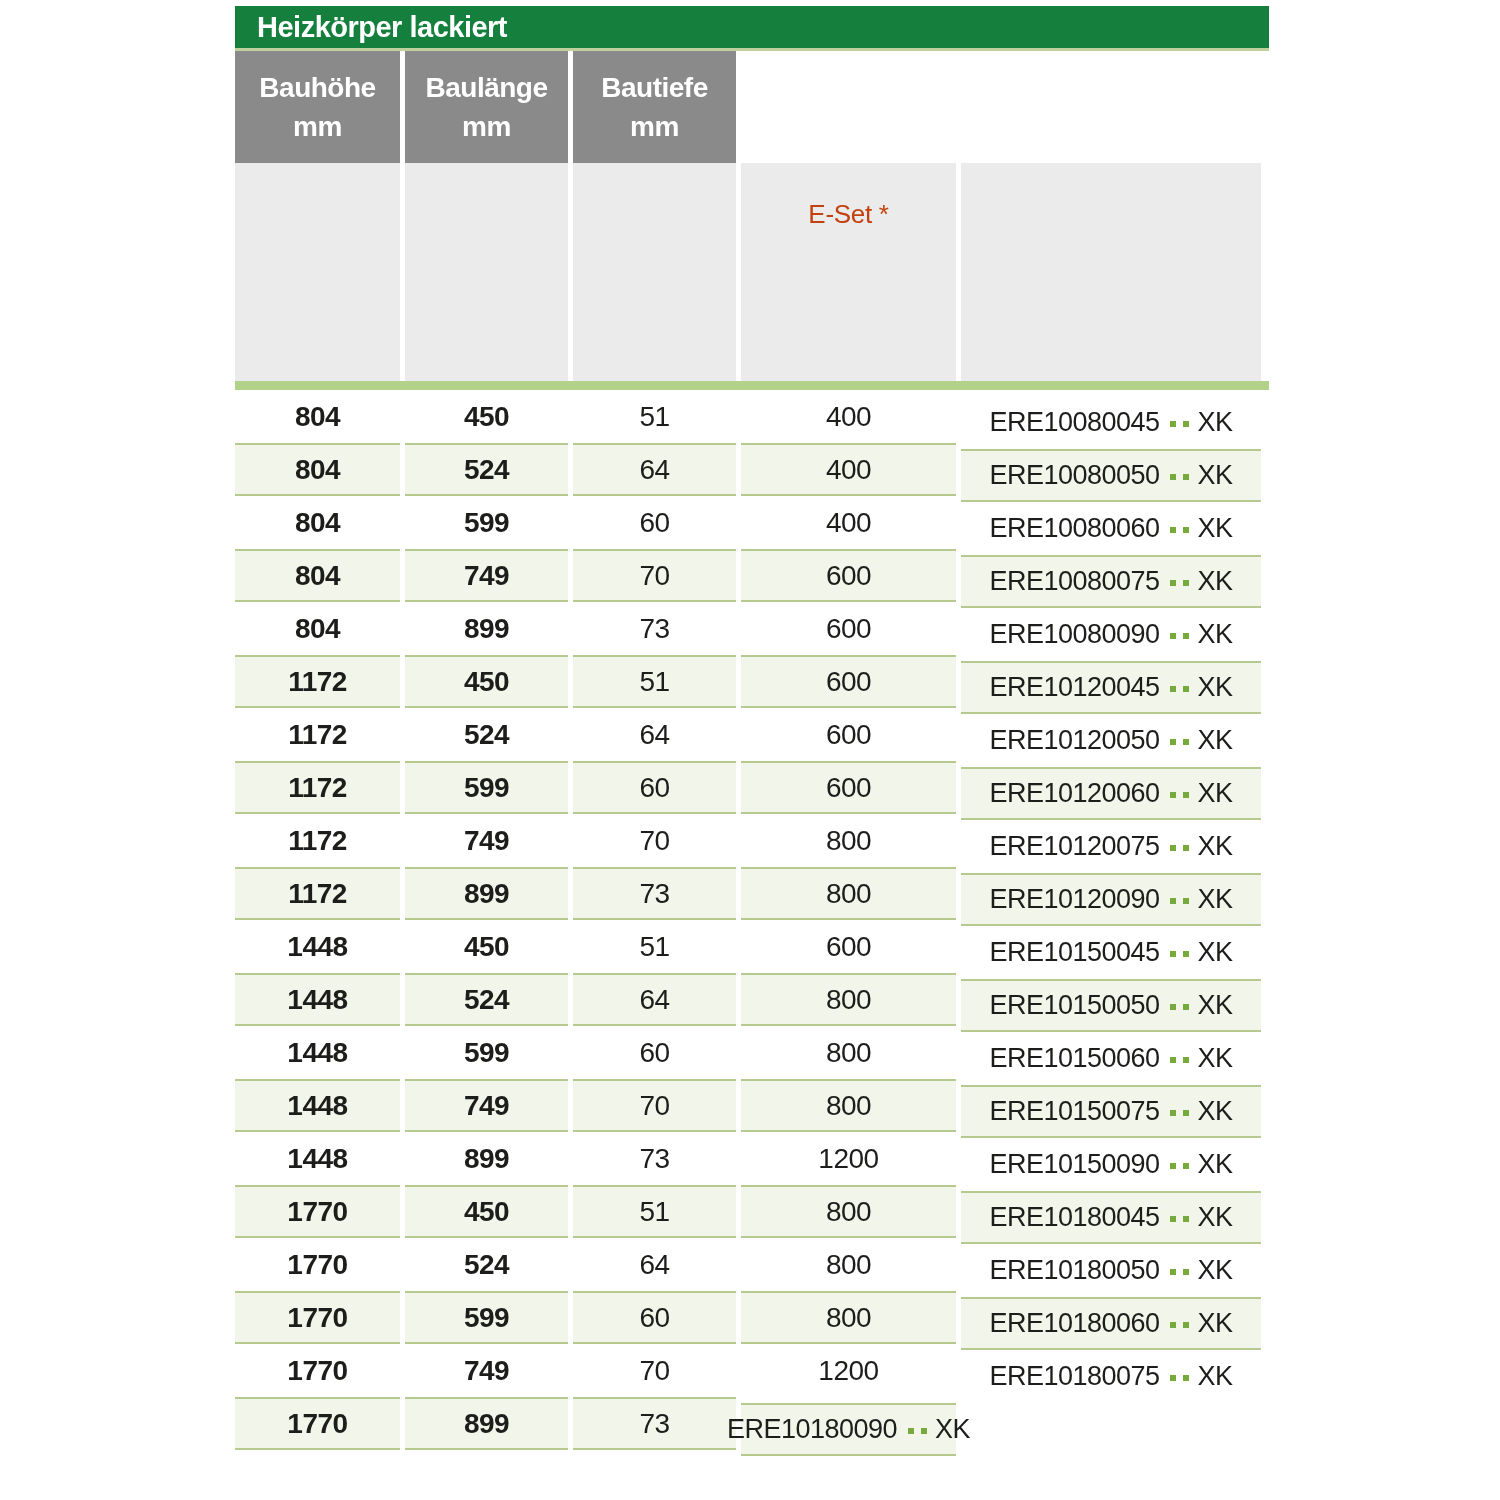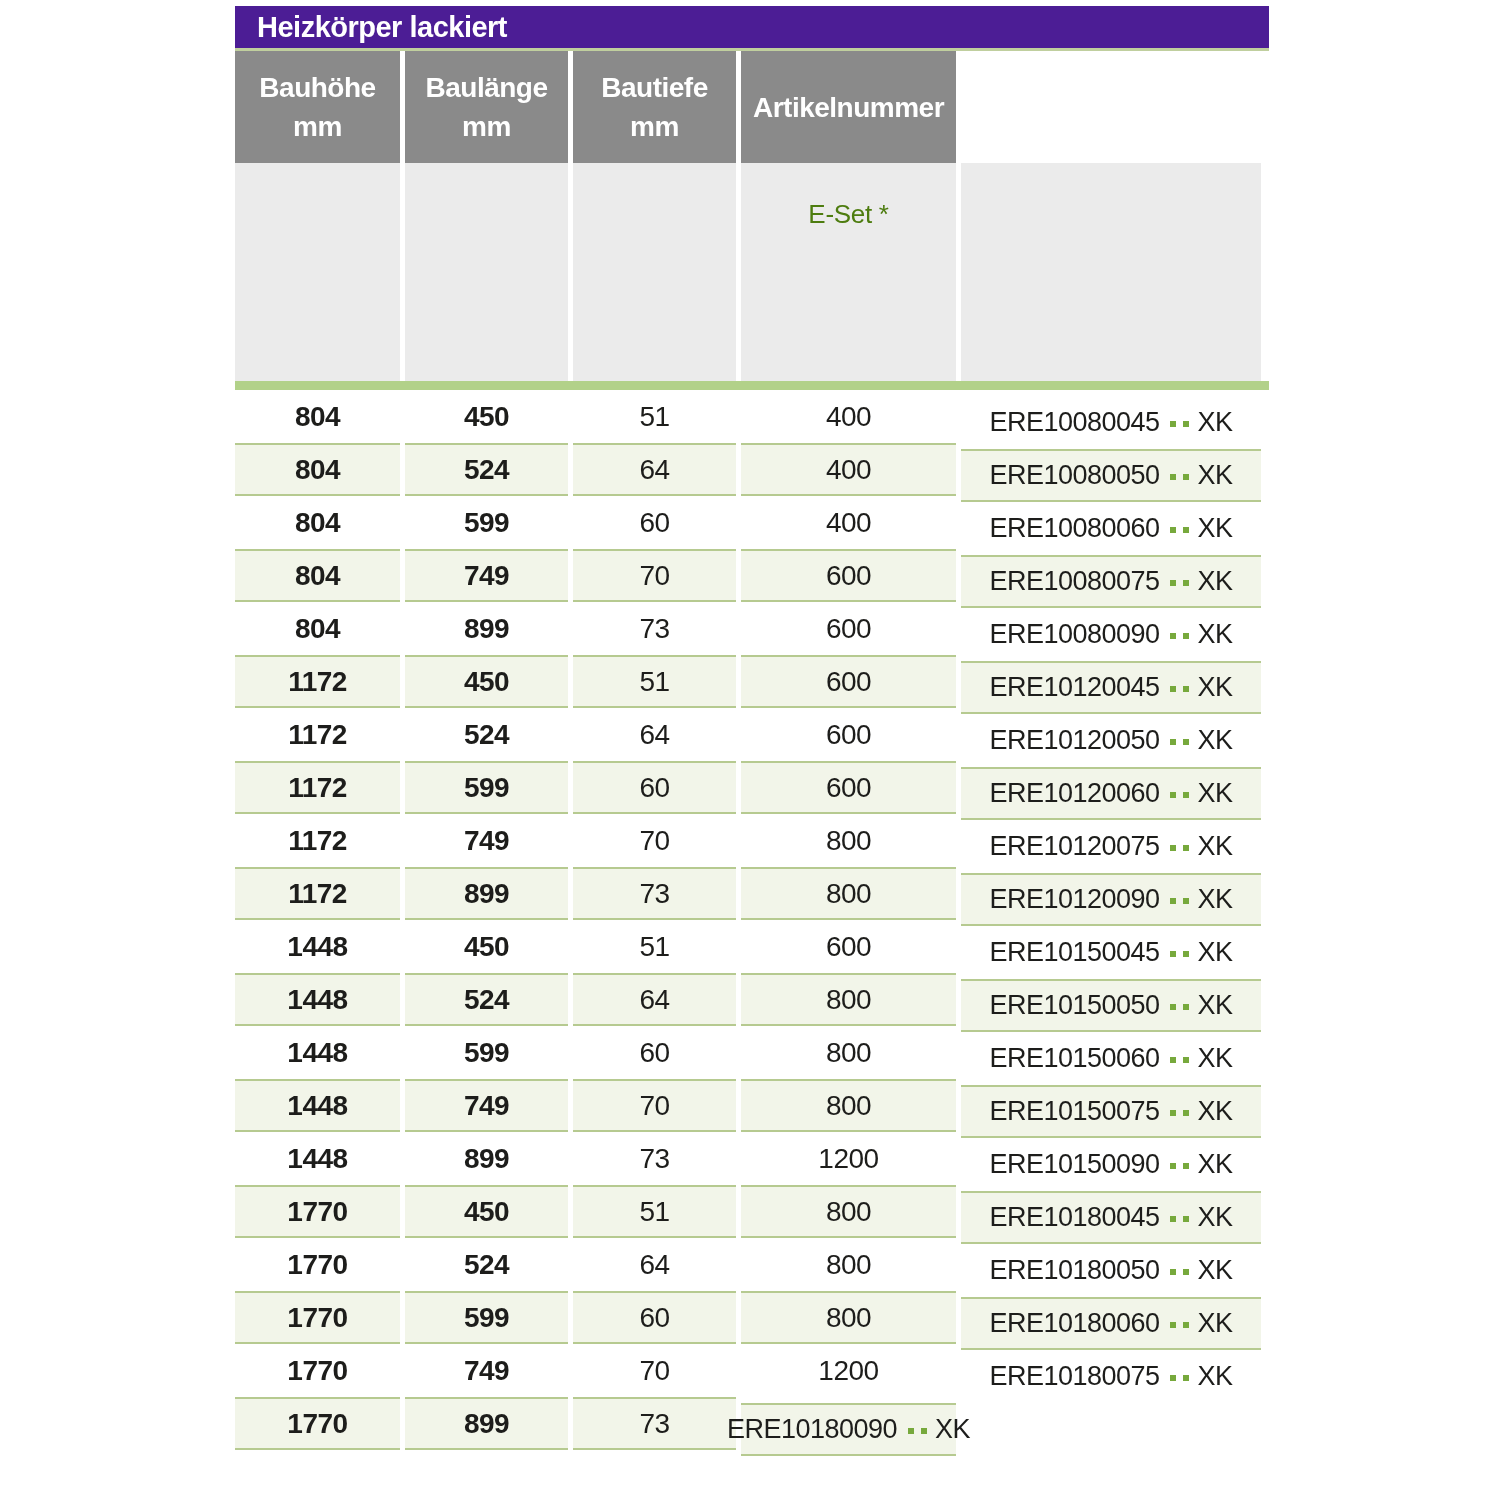--- a/index.html
+++ b/index.html
@@ -25,21 +25,21 @@
   }
   .grid {
     display: grid;
     grid-template-columns: 165px 163px 163px 215px 300px;
     column-gap: 5px;
   }
   
   .title-bar {
     width: 100%;
     height: 42px;
-    background: #4c1d95;
+    background: #15803d;
     display: flex;
     align-items: center;
     box-sizing: border-box;
     padding-left: 22px;
   }
   .title-bar span {
     color: #ffffff;
     font-size: 29px;
     font-weight: 700;
     letter-spacing: -0.5px;
@@ -67,21 +67,21 @@
   .head-row .hline:empty { display: none; }
   
   .sub-row .scell {
     height: 218px;
     background: #ebebeb;
     display: flex;
     justify-content: center;
     align-items: flex-start;
     box-sizing: border-box;
     padding-top: 36px;
-    color: #4d7c0f;
+    color: #c2410c;
     font-size: 26px;
     letter-spacing: -0.3px;
   }
   .green-bar {
     width: 100%;
     height: 9px;
     background: #b2d189;
   }
   
   .row {
@@ -138,24 +138,20 @@
         <div class="hline">mm</div>
       </div>
       <div class="hcell">
         <div class="hline">Baulänge</div>
         <div class="hline">mm</div>
       </div>
       <div class="hcell">
         <div class="hline">Bautiefe</div>
         <div class="hline">mm</div>
       </div>
-      <div class="hcell">
-        <div class="hline">Artikelnummer</div>
-
-      </div>
     </div>
 
     <div class="grid sub-row">
       <div class="scell"></div>
       <div class="scell"></div>
       <div class="scell"></div>
       <div class="scell">
         <span>E-Set *</span>
       </div>
       <div class="scell"></div>

